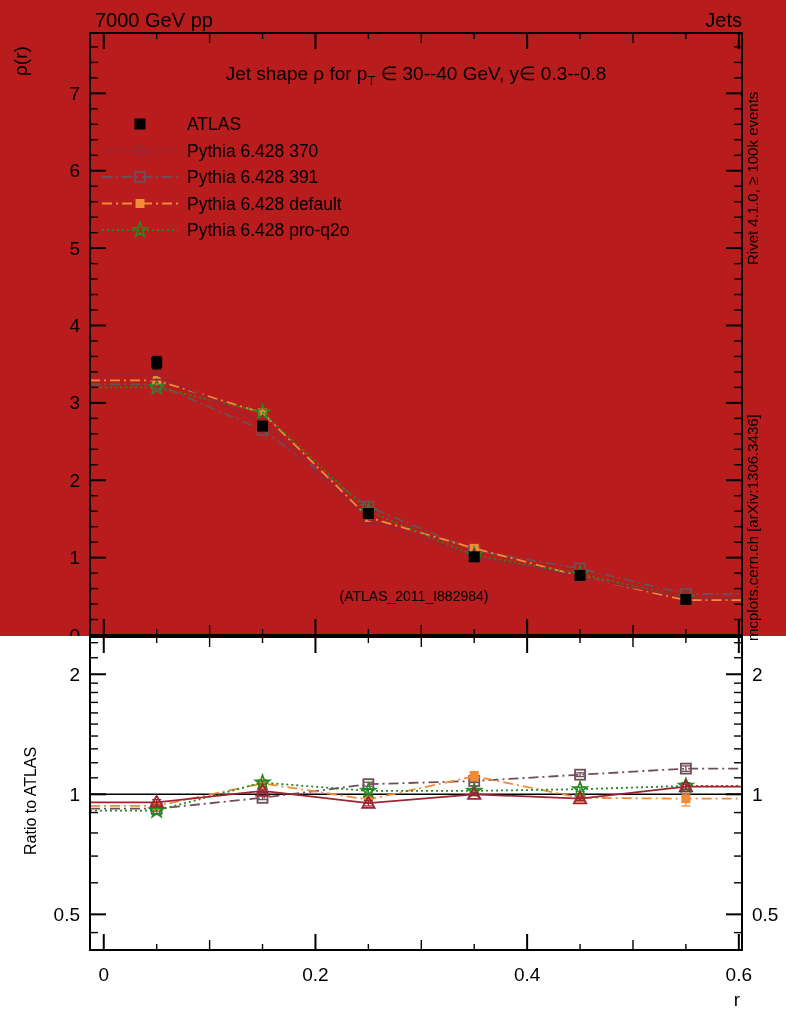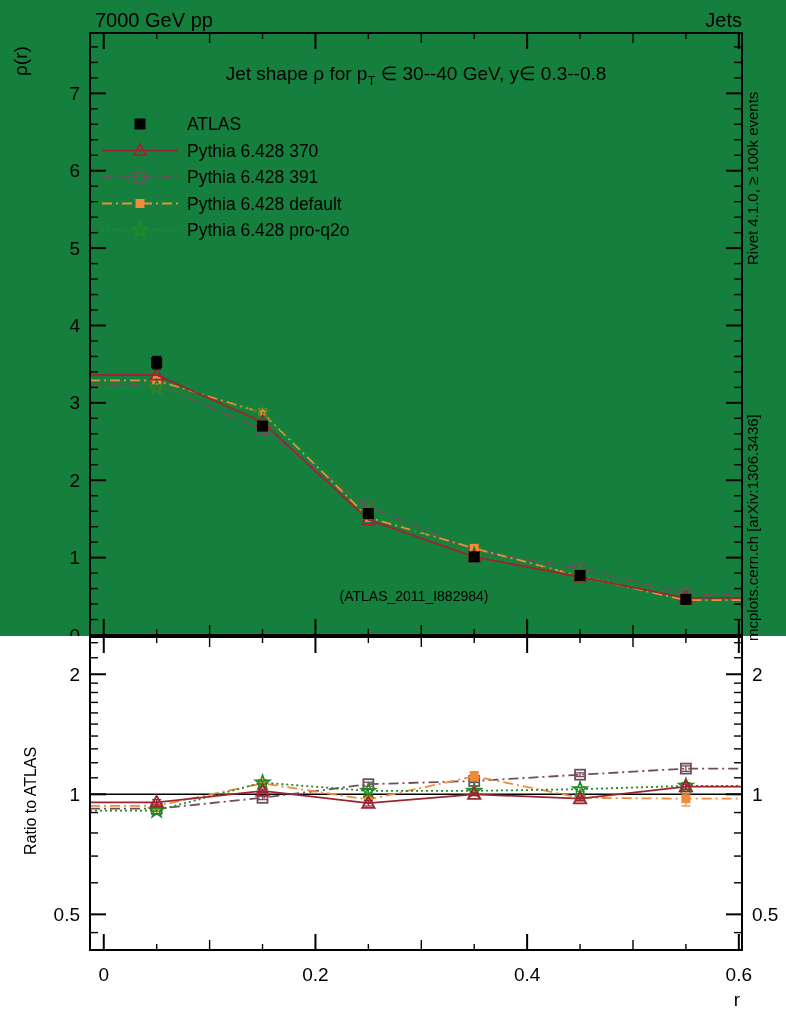--- a/index.html
+++ b/index.html
@@ -1,16 +1,16 @@
 <!DOCTYPE html>
 <html><head>
 <meta charset="utf-8">
 <style>
   html,body{margin:0;padding:0;background:#fff;}
-  .stage{position:relative;width:786px;height:1024px;background:#15803d;overflow:hidden;
+  .stage{position:relative;width:786px;height:1024px;background:#b91c1c;overflow:hidden;
          font-family:"Liberation Sans", sans-serif;}
   svg text{font-family:"Liberation Sans", sans-serif;fill:#000;}
 </style>
 </head>
 <body>
 
 <div class="stage">
   <svg id="plot" width="786" height="1024" viewBox="0 0 786 1024">
 
     <text x="95" y="27" font-size="20" text-anchor="start">7000 GeV pp</text>

